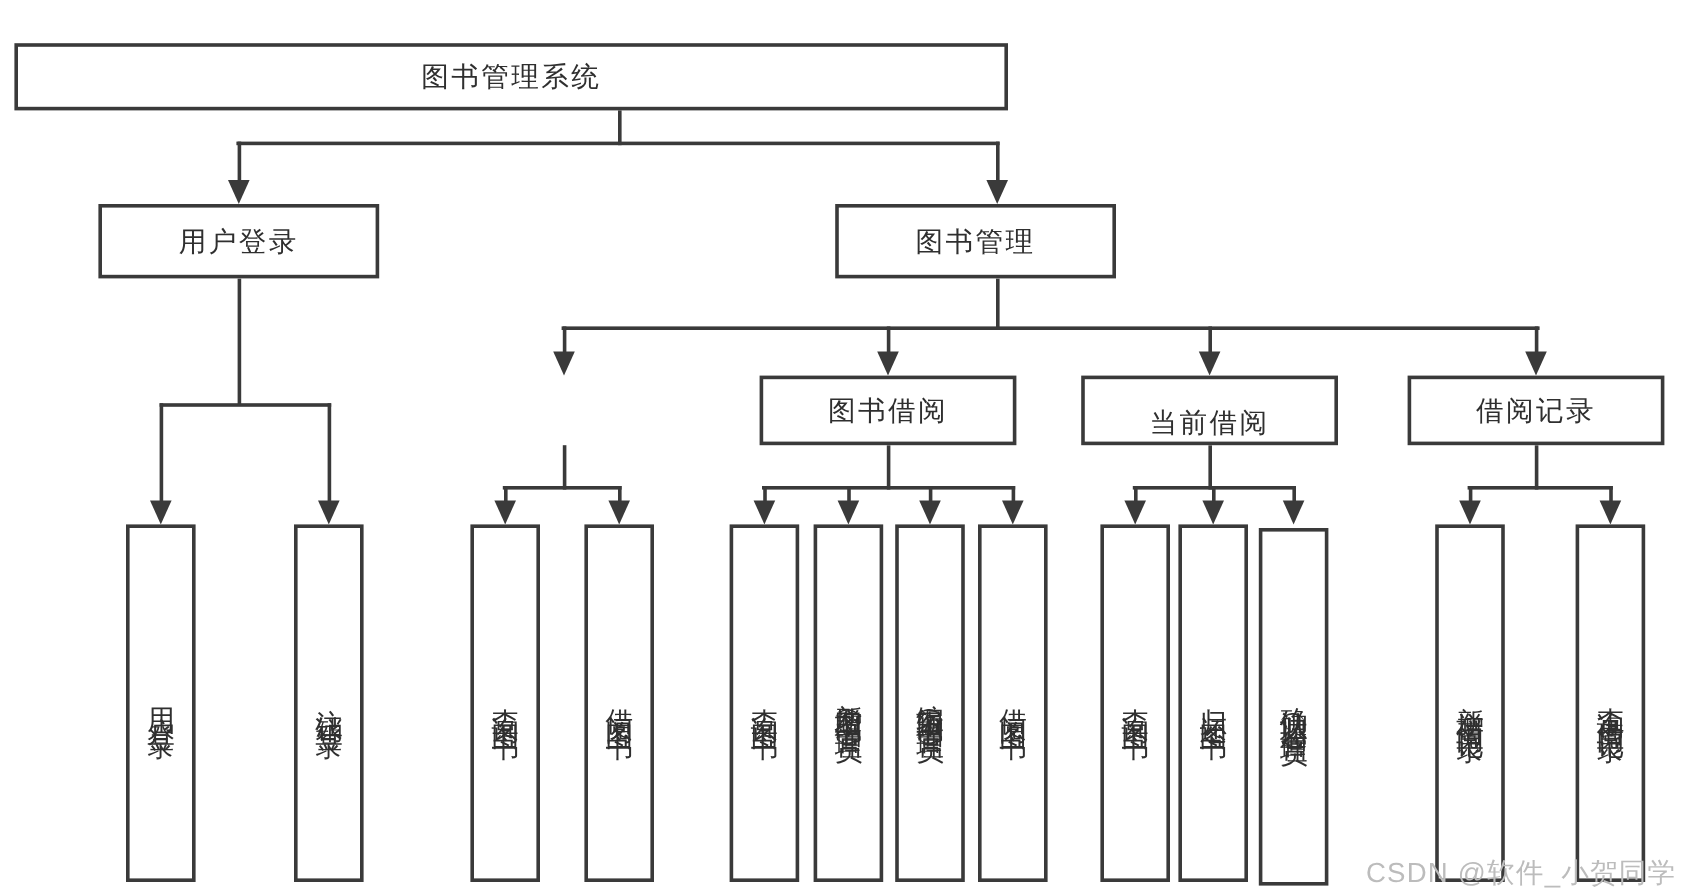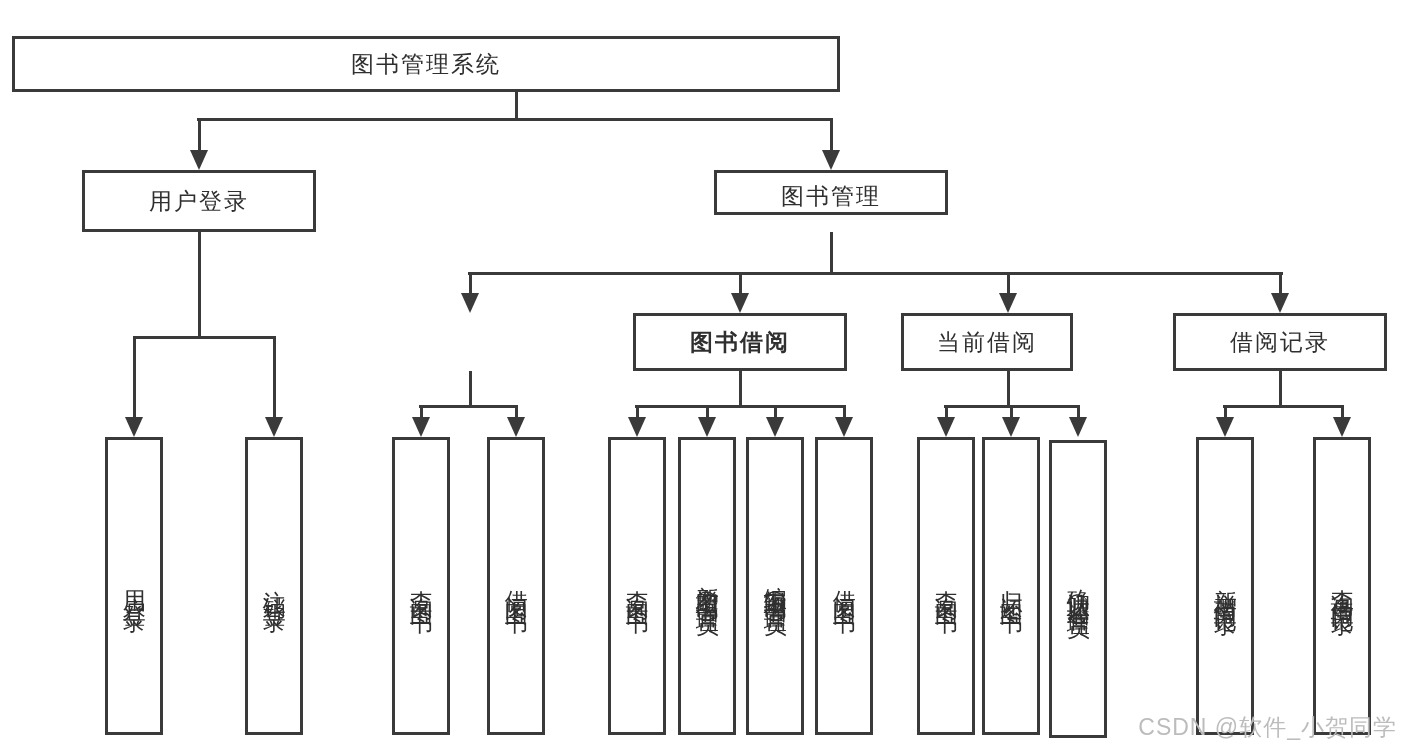--- a/index.html
+++ b/index.html
@@ -49,21 +49,21 @@
   <div class="vline" style="left:515px; top:69px; height:52px;"></div>
   <div class="hline" style="left:197px; top:118px; width:636px;"></div>
   <div class="vline" style="left:198px; top:118px; height:34px;"></div>
   <div class="arrow" style="left:190px; top:150px;"></div>
   <div class="vline" style="left:830px; top:118px; height:34px;"></div>
   <div class="arrow" style="left:822px; top:150px;"></div>
 
   <div class="box" style="left:82px; top:170px; width:234px; height:62px;">
     <span>用户登录</span>
   </div>
-  <div class="box" style="left:714px; top:170px; width:234px; height:45px;align-items:flex-end;">
+  <div class="box" style="left:696px; top:170px; width:234px; height:62px;">
     <span>图书管理</span>
   </div>
 
   <div class="vline" style="left:198px; top:232px; height:105px;"></div>
   <div class="hline" style="left:133px; top:336px; width:143px;"></div>
   <div class="vline" style="left:133px; top:336px; height:83px;"></div>
   <div class="arrow" style="left:125px; top:417px;"></div>
   <div class="vline" style="left:273px; top:336px; height:83px;"></div>
   <div class="arrow" style="left:265px; top:417px;"></div>
 
@@ -78,24 +78,24 @@
   <div class="hline" style="left:468px; top:272px; width:815px;"></div>
   <div class="vline" style="left:469px; top:272px; height:23px;"></div>
   <div class="arrow" style="left:461px; top:293px;"></div>
   <div class="vline" style="left:739px; top:272px; height:23px;"></div>
   <div class="arrow" style="left:731px; top:293px;"></div>
   <div class="vline" style="left:1007px; top:272px; height:23px;"></div>
   <div class="arrow" style="left:999px; top:293px;"></div>
   <div class="vline" style="left:1279px; top:272px; height:23px;"></div>
   <div class="arrow" style="left:1271px; top:293px;"></div>
 
-  <div class="box" style="left:633px; top:313px; width:214px; height:58px;font-weight:bold;">
+  <div class="box" style="left:633px; top:313px; width:214px; height:58px;">
     <span>图书借阅</span>
   </div>
-  <div class="box" style="left:901px; top:313px; width:172px; height:58px;">
+  <div class="box" style="left:901px; top:313px; width:214px; height:58px;align-items:flex-end;">
     <span>当前借阅</span>
   </div>
   <div class="box" style="left:1173px; top:313px; width:214px; height:58px;text-align:center;">
     <span>借阅记录</span>
   </div>
 
   <div class="vline" style="left:469px; top:371px; height:37px;"></div>
   <div class="hline" style="left:419px; top:405px; width:99px;"></div>
   <div class="vline" style="left:420px; top:405px; height:14px;"></div>
   <div class="arrow" style="left:412px; top:417px;"></div>

